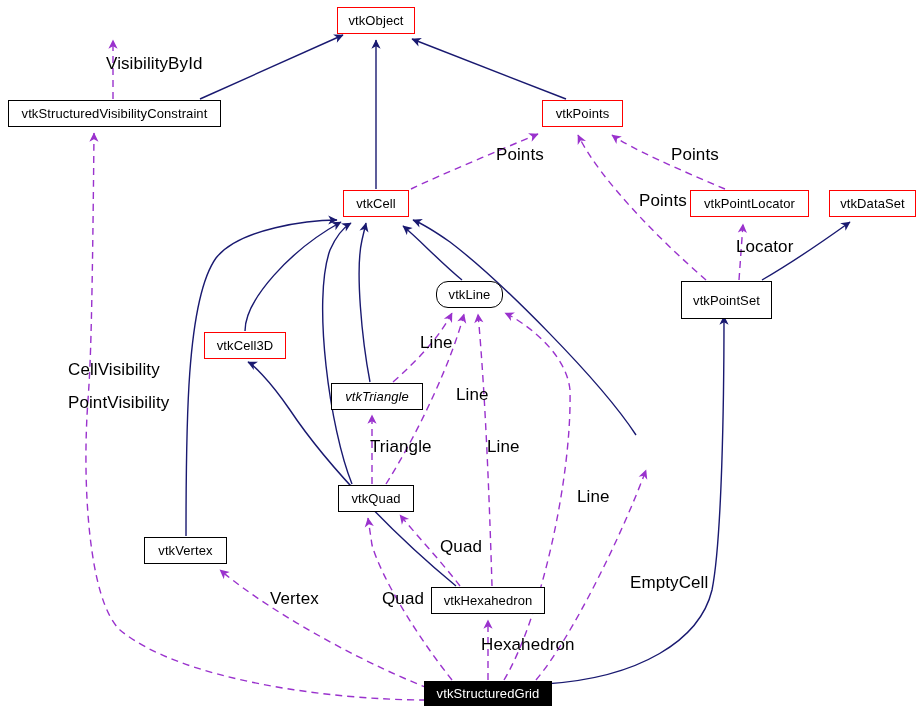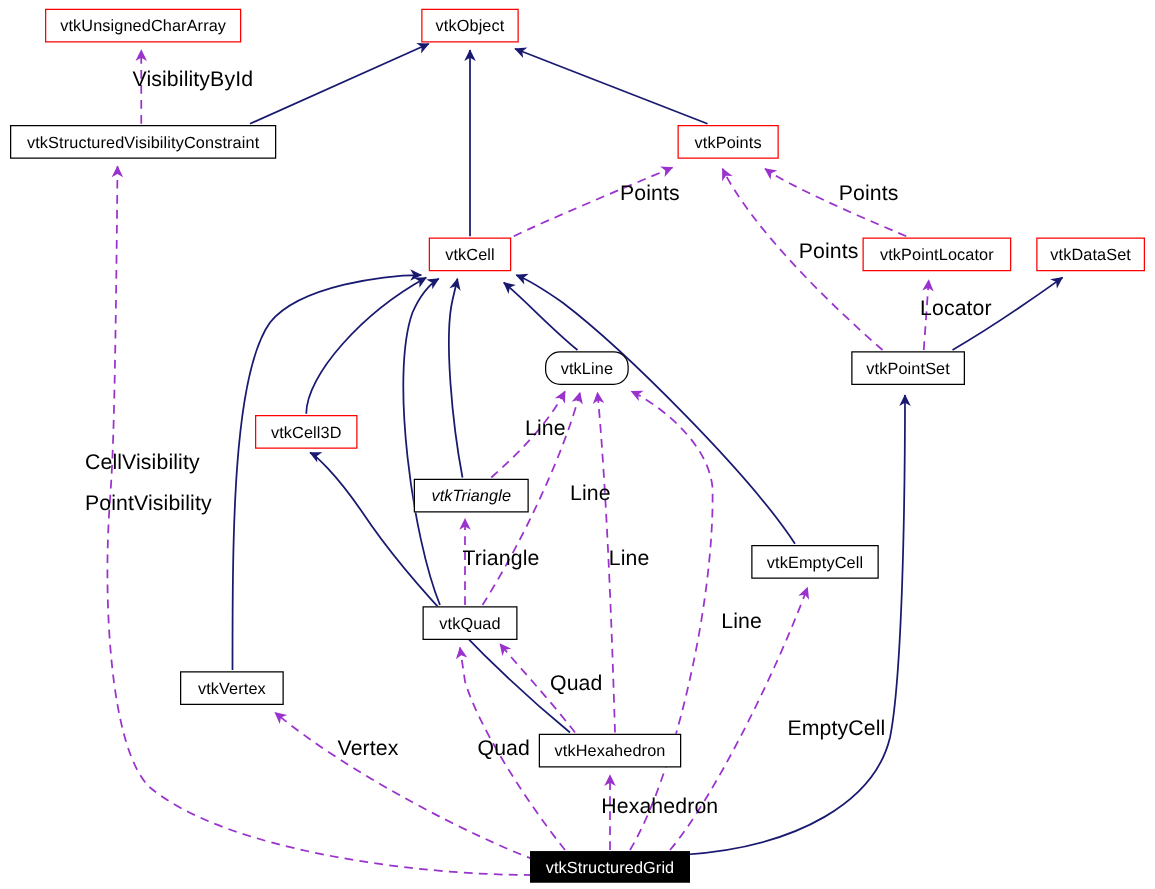--- a/index.html
+++ b/index.html
@@ -98,23 +98,20 @@
       <path d="M504,680 C540,620 572,480 570,390 C566,350 520,320 505,313"></path>
       <path d="M372,484 L372,415"></path>
       <path d="M460,586 C440,560 412,530 400,515"></path>
       <path d="M452,680 C420,640 382,580 372,545 L368,518"></path>
       <path d="M428,688 C380,670 280,620 220,570"></path>
       <path d="M488,680 L488,620"></path>
       <path d="M536,680 C570,640 620,540 646,470"></path>
     </g>
   </svg>
 
-  <div class="node red" style="left:36px; top:7px; width:157px; height:27px;">
-    <span>vtkUnsignedCharArray</span>
-  </div>
 
   <div class="node red" style="left:337px; top:7px; width:78px; height:27px;">
     <span>vtkObject</span>
   </div>
 
   <div class="node" style="left:8px; top:100px; width:213px; height:27px;">
     <span>vtkStructuredVisibilityConstraint</span>
   </div>
 
   <div class="node red" style="left:542px; top:100px; width:81px; height:27px;">
@@ -130,35 +127,32 @@
   </div>
 
   <div class="node red" style="left:829px; top:190px; width:87px; height:27px;">
     <span>vtkDataSet</span>
   </div>
 
   <div class="node" style="left:436px; top:281px; width:67px; height:27px;border-radius:12px;">
     <span>vtkLine</span>
   </div>
 
-  <div class="node" style="left:681px; top:281px; width:91px; height:27px;">
+  <div class="node" style="left:681px; top:281px; width:91px; height:38px;">
     <span>vtkPointSet</span>
   </div>
 
   <div class="node red" style="left:204px; top:332px; width:82px; height:27px;">
     <span>vtkCell3D</span>
   </div>
 
   <div class="node" style="left:331px; top:383px; width:92px; height:27px;font-style:italic;">
     <span>vtkTriangle</span>
   </div>
 
-  <div class="node" style="left:601px; top:436px; width:102px; height:27px;">
-    <span>vtkEmptyCell</span>
-  </div>
 
   <div class="node" style="left:338px; top:485px; width:76px; height:27px;">
     <span>vtkQuad</span>
   </div>
 
   <div class="node" style="left:144px; top:537px; width:83px; height:27px;">
     <span>vtkVertex</span>
   </div>
 
   <div class="node" style="left:431px; top:587px; width:114px; height:27px;">

